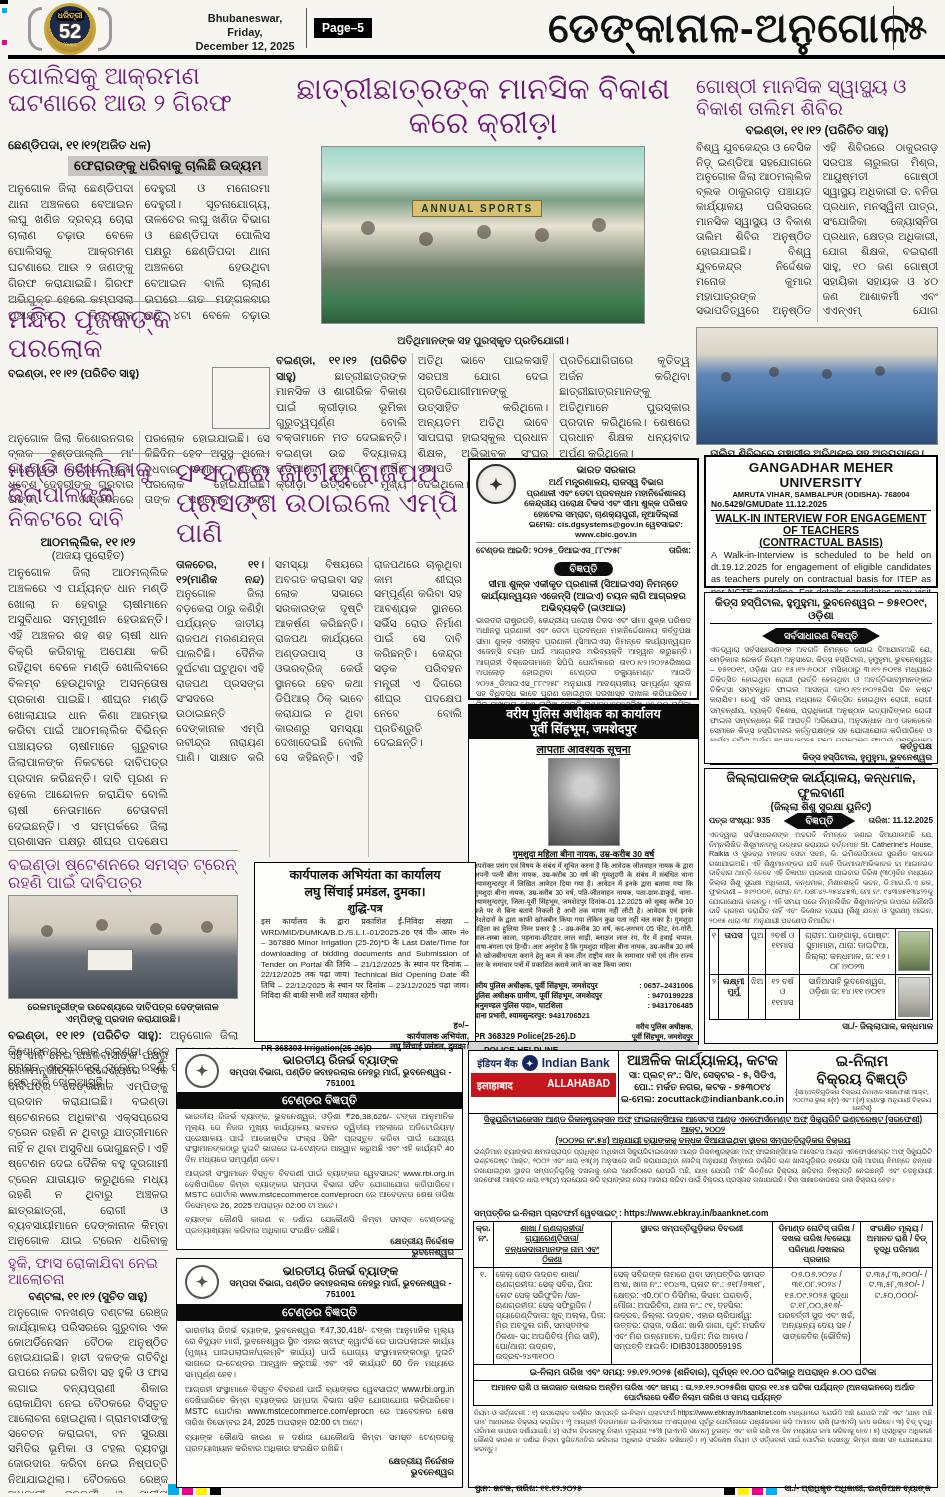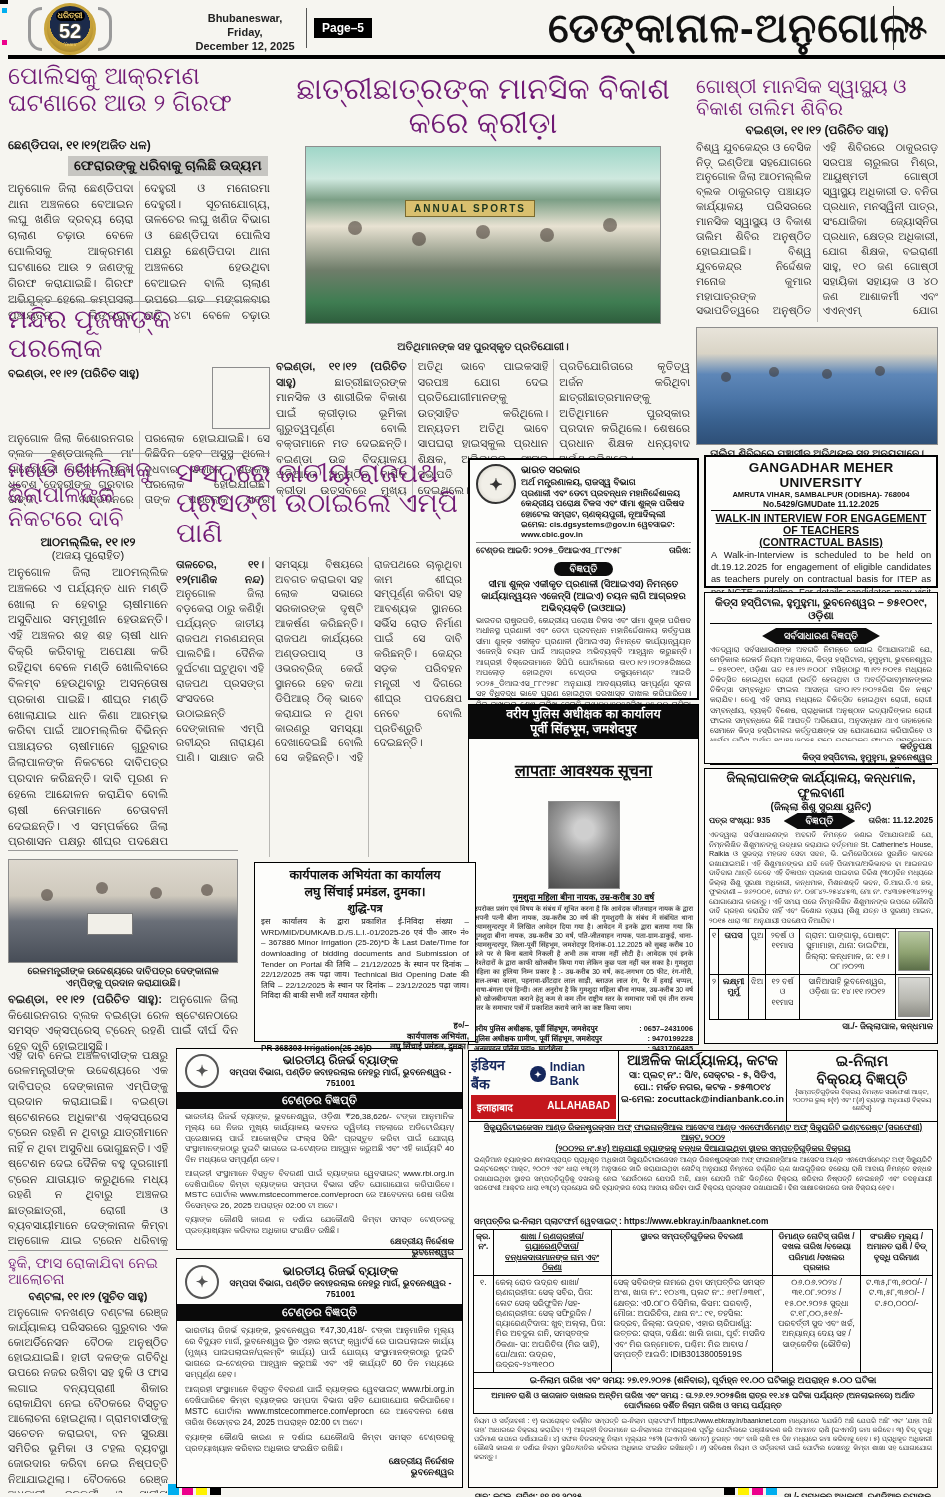--- a/index.html
+++ b/index.html
@@ -98,21 +98,21 @@
     <div style="display:flex;align-items:center;gap:6px;margin-top:21px">
       <span class="dateline">ଛେଣ୍ଡିପଦା, ୧୧।୧୨(ଅଜିତ ଧଳ)</span>
     </div>
     <div class="subhead-box" style="margin:4px 0 5px 60px;width:200px;overflow:hidden">ଫେରାରଙ୍କୁ ଧରିବାକୁ ଚାଲିଛି ଉଦ୍ୟମ</div>
     <div class="body-text cols2" style="height:152px;overflow:hidden">ଅନୁଗୋଳ ଜିଲା ଛେଣ୍ଡିପଦା ଥାନା ଅଞ୍ଚଳରେ ବେଆଇନ ଲଘୁ ଖଣିଜ ଦ୍ରବ୍ୟ ଚୋରା ଚାଲାଣ ଚଢ଼ାଉ ବେଳେ ପୋଲିସକୁ ଆକ୍ରମଣ ଘଟଣାରେ ଆଉ ୨ ଜଣଙ୍କୁ ଗିରଫ କରାଯାଇଛି। ଗିରଫ ଅଭିଯୁକ୍ତ ହେଲେ କମ୍ପସଲା ପଞ୍ଚାୟତର ଲିଙ୍ଗରାଜ ଦେହୁରୀ ଓ ମନୋରମା ଦେହୁରୀ। ସୂଚନାଯୋଗ୍ୟ, ତାଳଚେର ଲଘୁ ଖଣିଜ ବିଭାଗ ଓ ଛେଣ୍ଡିପଦା ପୋଲିସ ପକ୍ଷରୁ ଛେଣ୍ଡିପଦା ଥାନା ଅଞ୍ଚଳରେ ହେଉଥିବା ବେଆଇନ ବାଲି ଚାଲାଣ ଉପରେ ଗତ ମଙ୍ଗଳବାର ରାତି ୪ଟା ବେଳେ ଚଢ଼ାଉ କରାଯାଇଥିଲା। ଏହି ସମୟରେ ଏକ ବାଲି ବୋଝେଇ ଟ୍ରାକ୍ଟରକୁ ଥାନାକୁ ଅଣାଯାଉଥିବା ବେଳେ ପୁରୁଣାପାଣି ନିକଟରେ ବାଲି ମାଫିଆମାନେ ପୋଲିସକୁ ଆକ୍ରମଣ କରି ଉକ୍ତ ଟ୍ରାକ୍ଟରକୁ ଛଡ଼ାଇ ନେଇଥିଲେ। ଏହି ଘଟଣାରେ ସମ୍ପୃକ୍ତ ଅନେକ ବାଲି ମାଫିଆ ଫେରାର ଥିବା ବେଳେ ଟ୍ରାକ୍ଟରକୁ ଜବତ ପାଇଁ ଉଦ୍ୟମ ଜାରି ରହିଥିବା ଛେଣ୍ଡିପଦା ଥାନା ଅଧିକାରୀ ବିକ୍ରମଚନ୍ଦ୍ର ରାଉତରାୟ ପ୍ରକାଶ କରିଛନ୍ତି।</div>
   </div>
   <div class="hline" style="left:8px;top:301px;width:262px;height:1px;background:#999"></div>
 
   <div class="abs" style="left:276px;top:72px;width:414px;height:382px">
     <div class="headline ctr" style="font-size:30px">ଛାତ୍ରୀଛାତ୍ରଙ୍କ ମାନସିକ ବିକାଶ କରେ କ୍ରୀଡ଼ା</div>
-    <div class="photo ph-sports" style="width:356px;height:178px;margin:7px auto 16px">
+    <div class="photo ph-sports" style="width:324px;height:178px;margin:7px auto 10px">
       <span class="ph-banner">ANNUAL SPORTS</span>
       <span class="head-fig" style="left:12%;top:42%;width:14px;height:14px"></span>
       <span class="head-fig" style="left:30%;top:48%;width:14px;height:14px"></span>
       <span class="head-fig" style="left:48%;top:44%;width:14px;height:14px"></span>
       <span class="head-fig" style="left:66%;top:46%;width:14px;height:14px"></span>
       <span class="head-fig" style="left:84%;top:40%;width:14px;height:14px"></span>
     </div>
     <div class="caption">ଅତିଥିମାନଙ୍କ ସହ ପୁରସ୍କୃତ ପ୍ରତିଯୋଗୀ।</div>
     <div class="body-text cols3" style="height:152px;overflow:hidden;margin-top:6px;font-size:11.2px">
       <span class="b">ବଇଣ୍ଡା, ୧୧।୧୨ (ପରିଚିତ ସାହୁ)</span>
@@ -156,21 +156,21 @@
     <div class="headline" style="font-size:27px">ସଂସଦରେ ଜାତୀୟ ରାଜପଥ ପ୍ରସଙ୍ଗ ଉଠାଇଲେ ଏମ୍ପି ପାଣି</div>
     <div class="body-text cols3" style="height:300px;overflow:hidden;margin-top:8px;font-size:10.8px">
       <span class="b">ତାଳଚେର, ୧୧।୧୨(ମାଣିକ ନନ୍ଦ)</span>
       <span>ଅନୁଗୋଳ ଜିଲା ବଡ଼କେରା ଠାରୁ କଣିହାଁ ପର୍ଯ୍ୟନ୍ତ ଜାତୀୟ ରାଜପଥ ମରଣଯନ୍ତା ପାଲଟିଛି। ଦୈନିକ ଦୁର୍ଘଟଣା ଘଟୁଥିବା ଏହି ରାଜପଥ ପ୍ରସଙ୍ଗ ସଂସଦରେ ଉଠାଇଛନ୍ତି ଦେଙ୍କାନାଳ ଏମ୍ପି ରବୀନ୍ଦ୍ର ନାରାୟଣ ପାଣି। ସାକ୍ଷାତ କରି ସମସ୍ୟା ବିଷୟରେ ଅବଗତ କରାଇବା ସହ ଲୋକ ସଭାରେ ସରକାରଙ୍କ ଦୃଷ୍ଟି ଆକର୍ଷଣ କରିଛନ୍ତି। ରାଜପଥ କାର୍ଯ୍ୟରେ ଅଣ୍ଡରପାସ୍ ଓ ଓଭରବ୍ରିଜ୍ କେଉଁ ସ୍ଥାନରେ ହେବ କଥା ଡିପିଆର୍ ଠିକ୍ ଭାବେ କରାଯାଇ ନ ଥିବା କାରଣରୁ ସମସ୍ୟା ଦେଖାଦେଇଛି ବୋଲି ସେ କହିଛନ୍ତି। ଏହି ରାଜପଥରେ ଚାଲୁଥିବା କାମ ଶୀଘ୍ର ସମ୍ପୂର୍ଣ୍ଣ କରିବା ସହ ଆବଶ୍ୟକ ସ୍ଥାନରେ ସର୍ଭିସ ରୋଡ ନିର୍ମାଣ ପାଇଁ ସେ ଦାବି କରିଛନ୍ତି। କେନ୍ଦ୍ର ସଡ଼କ ପରିବହନ ମନ୍ତ୍ରୀ ଏ ଦିଗରେ ଶୀଘ୍ର ପଦକ୍ଷେପ ନେବେ ବୋଲି ପ୍ରତିଶ୍ରୁତି ଦେଇଛନ୍ତି।</span>
     </div>
   </div>
 
   <div class="abs ad" style="left:468px;top:458px;width:231px;height:242px;padding:4px 6px">
     <div style="display:flex;gap:5px;align-items:flex-start">
       <div class="emblem">✦</div>
-      <div style="flex:1;text-align:left;font-weight:bold;line-height:1.25">
+      <div style="flex:1;text-align:center;font-weight:bold;line-height:1.25">
         <div style="font-size:10px">ଭାରତ ସରକାର</div>
         <div style="font-size:9px">ଅର୍ଥ ମନ୍ତ୍ରଣାଳୟ, ରାଜସ୍ୱ ବିଭାଗ</div>
         <div style="font-size:8.6px">ପ୍ରଣାଳୀ ଏବଂ ଡେଟା ପ୍ରବନ୍ଧନ ମହାନିର୍ଦ୍ଦେଶାଳୟ</div>
         <div style="font-size:8.6px">କେନ୍ଦ୍ରୀୟ ପରୋକ୍ଷ ଟିକସ ଏବଂ ସୀମା ଶୁଳ୍କ ପରିଷଦ</div>
         <div style="font-size:8.6px">ହୋଟେଲ ସମ୍ରାଟ, ଚାଣକ୍ୟପୁରୀ, ନୂଆଦିଲ୍ଲୀ</div>
         <div style="font-size:8px">ଇମେଲ: cis.dgsystems@gov.in ୱେବସାଇଟ: www.cbic.gov.in</div>
       </div>
     </div>
     <div style="display:flex;justify-content:space-between;font-size:8.4px;font-weight:bold;margin-top:2px;border-top:1px solid #888;padding-top:2px">
       <span>ଟେଣ୍ଡର ଆଇଡି: ୨୦୨୫_ଡିଆଇଏସ_୮୮୯୨୫୮</span>
@@ -178,21 +178,21 @@
     </div>
     <div class="ctr" style="margin:2px 0"><span class="pill" style="font-size:10px">ବିଜ୍ଞପ୍ତି</span></div>
     <div class="b ctr" style="font-size:9.6px;line-height:1.25">ସୀମା ଶୁଳ୍କ ଏକୀକୃତ ପ୍ରଣାଳୀ (ସିଆଇଏସ) ନିମନ୍ତେ କାର୍ଯ୍ୟାନ୍ୱୟନ ଏଜେନ୍ସି (ଆଇଏ) ଚୟନ ଲାଗି ଆଗ୍ରହର ଅଭିବ୍ୟକ୍ତି (ଇଓଆଇ)</div>
     <div class="small-just" style="font-size:7.9px;height:108px;overflow:hidden;margin-top:2px">ଭାରତର ରାଷ୍ଟ୍ରପତି, କେନ୍ଦ୍ରୀୟ ପରୋକ୍ଷ ଟିକସ ଏବଂ ସୀମା ଶୁଳ୍କ ପରିଷଦ ଅଧୀନସ୍ଥ ପ୍ରଣାଳୀ ଏବଂ ଡେଟା ପ୍ରବନ୍ଧନ ମହାନିର୍ଦ୍ଦେଶାଳୟ କର୍ତ୍ତୃପକ୍ଷ ସୀମା ଶୁଳ୍କ ଏକୀକୃତ ପ୍ରଣାଳୀ (ସିଆଇଏସ) ନିମନ୍ତେ କାର୍ଯ୍ୟାନ୍ୱୟନ ଏଜେନ୍ସି ଚୟନ ପାଇଁ ଆଗ୍ରହର ଅଭିବ୍ୟକ୍ତି ଆହ୍ୱାନ କରୁଛନ୍ତି। ଆଗ୍ରହୀ ବିକ୍ରେତାମାନେ ସିପିପି ପୋର୍ଟାଲରେ ତା୧୦।୧୨।୨୦୨୫ରିଖରେ ଅପଲୋଡ଼ ହୋଇଥିବା ଟେଣ୍ଡର ଡକ୍ୟୁମେଣ୍ଟ ଆଇଡି ୨୦୨୫_ଡିଆଇଏସ_୮୮୯୨୫୮ ଅନୁଯାୟୀ ଆବଶ୍ୟକୀୟ ସମ୍ପୂର୍ଣ୍ଣ ସୂଚନା ସହ ବିଧିବଦ୍ଧ ଭାବେ ପୂରଣ ହୋଇଥିବା ଦରଖାସ୍ତ ଦାଖଲ କରିପାରିବେ। ବିଡ୍ ଦାଖଲର ଶେଷ ତାରିଖ ହେଉଛି ତା୯।୦୧।୨୦୨୬ରିଖ ୧୫.୦୦ ଘଟିକା (ଆଇଏସ୍‌ଟି) ସୁଦ୍ଧା। ସବିଶେଷ ବିଜ୍ଞପ୍ତି ଏବଂ ଶଂଶୋଧନ ପାଇଁ ବ୍ୟାକରି ଇ-ଟେଣ୍ଡର ୱେବସାଇଟ: https://eprocure.gov.in/eprocure/app ପରିଦର୍ଶନ କରନ୍ତୁ। ସମସ୍ତ ପ୍ରଶ୍ନ cis.dgsystems@gov.inକୁ ଇମେଲ କରାଯାଇପାରିବ।</div>
     <div style="text-align:right;font-size:9px;font-weight:bold">CBC 15502/11/0045/2526</div>
   </div>
 
   <div class="abs ad" style="left:704px;top:455px;width:234px;height:133px;padding:3px 5px">
     <div class="ad-title-sm" style="font-size:13.5px;letter-spacing:.2px">GANGADHAR MEHER UNIVERSITY</div>
     <div class="ad-title-sm" style="font-size:7.6px">AMRUTA VIHAR, SAMBALPUR (ODISHA)- 768004</div>
-    <div style="display:flex;justify-content:center;font-size:8.4px;font-weight:bold;border-bottom:1.5px solid #000;padding-bottom:1px">
+    <div style="display:flex;justify-content:flex-start;font-size:8.4px;font-weight:bold;border-bottom:1.5px solid #000;padding-bottom:1px">
       <span>No.5429/GMU</span>
       <span>Date 11.12.2025</span>
     </div>
     <div class="ad-title-sm u" style="font-size:10.6px;font-weight:900;margin-top:1px">WALK-IN INTERVIEW FOR ENGAGEMENT OF TEACHERS</div>
     <div class="ad-title-sm u" style="font-size:10.6px;font-weight:900">(CONTRACTUAL BASIS)</div>
     <div class="small-just" style="font-size:9.2px;margin-top:1px;height:56px;overflow:hidden">A Walk-in-Interview is scheduled to be held on dt.19.12.2025 for engagement of eligible candidates as teachers purely on contractual basis for ITEP as per NCTE guideline. For details candidates may visit “www.gmuniversity.ac.in”</div>
     <div style="text-align:right;font-size:9.4px;font-weight:bold;margin-top:-12px">Sd./- Registrar</div>
   </div>
 
   <div class="abs ad" style="left:704px;top:592px;width:234px;height:172px;padding:3px 5px;border-width:1.5px">
@@ -205,21 +205,21 @@
       <span>ଯୋଗାଯୋଗ:</span>
       <span>୯୨୩୮୦୨୩୮୦୦, ୯୨୩୮୦୨୩୮୩୦, Email: mrd@kidshospital.in</span>
     </div>
   </div>
 
   <div class="abs ad" style="left:468px;top:704px;width:231px;height:341px;padding:0;border-width:1.5px">
     <div class="black-bar" style="font-size:12.5px;padding:2px 0;line-height:1.2">
       <div>वरीय पुलिस अधीक्षक का कार्यालय</div>
       <div>पूर्वी सिंहभूम, जमशेदपुर</div>
     </div>
-    <div class="ctr u b" style="font-size:16px;margin:20px 0">लापताः आवश्यक सूचना</div>
+    <div class="ctr u b" style="font-size:11px;margin:2px 0">लापताः आवश्यक सूचना</div>
     <div class="photo ph-missing" style="width:72px;height:88px;margin:0 auto"></div>
     <div class="ctr u b" style="font-size:8.6px;margin:2px 4px">गुमशुदा महिला बीना नायक, उम्र-करीब 30 वर्ष</div>
     <div class="small-just" style="font-size:6.9px;padding:0 5px;height:118px;overflow:hidden;line-height:1.3">उपरोक्त प्रसंग एवं विषय के संबंध में सूचित करना है कि आवेदक जीतवाहन नायक के द्वारा अपनी पत्नी बीना नायक, उम्र-करीब 30 वर्ष की गुमशुदगी के संबंध में संबंधित थाना श्यामसुन्दरपुर में लिखित आवेदन दिया गया है। आवेदन में इनके द्वारा बताया गया कि गुमशुदा बीना नायक, उम्र-करीब 30 वर्ष, पति-जीतवाहन नायक, पता-ग्राम-डाकुई, थाना-श्यामसुन्दरपुर, जिला-पूर्वी सिंहभूम, जमशेदपुर दिनांक-01.12.2025 को सुबह करीब 10 बजे पर से बिना बताये निकली है अभी तक वापस नहीं लौटी है। आवेदक एवं इनके रिश्तेदारों के द्वारा काफी खोजबीन किया गया लेकिन कुछ पता नहीं चल सका है। गुमशुदा महिला का हुलिया निम्न प्रकार है :- उम्र-करीब 30 वर्ष, कद-लगभग 05 फीट, रंग-गोरी, बाल-लम्बा काला, पहनावा-छींटदार लाल साड़ी, ब्लाउज लाल रंग, पैर में हवाई चप्पल, भाषा-बंगला एवं हिन्दी। अतः अनुरोध है कि गुमशुदा महिला बीना नायक, उम्र-करीब 30 वर्ष को खोजबीन/पता कराने हेतु कम से कम तीन राष्ट्रीय स्तर के समाचार पत्रों एवं तीन राज्य स्तर के समाचार पत्रों में प्रकाशित कराये जाने का कष्ट किया जाय।</div>
     <div style="padding:1px 5px 0;font-size:7.4px;font-weight:bold;line-height:1.35">
       <div style="display:flex;justify-content:space-between">
           <span>वरीय पुलिस अधीक्षक, पूर्वी सिंहभूम, जमशेदपुर</span>
           <span>: 0657–2431006</span>
         </div>
       <div style="display:flex;justify-content:space-between">
           <span>पुलिस अधीक्षक ग्रामीण, पूर्वी सिंहभूम, जमशेदपुर</span>
@@ -297,20 +297,21 @@
               <div class="photo ph-child2" style="width:32px;height:40px;margin:0 auto"></div>
             </td>
       </tr>
     </tbody>
       </table>
     <div style="text-align:right;font-size:8.6px;font-weight:bold;margin-top:1px">ସା./- ଜିଲ୍ଲାପାଳ, କନ୍ଧମାଳ</div>
   </div>
 
   <div class="hline" style="left:8px;top:850px;width:230px;height:1px;background:#999"></div>
   <div class="abs" style="left:8px;top:855px;width:230px;height:190px">
+    <div class="headline" style="font-size:16.2px">ବଇଣ୍ଡା ଷ୍ଟେଶନରେ ସମସ୍ତ ଟ୍ରେନ୍ ରହଣି ପାଇଁ ଦାବିପତ୍ର</div>
     <div class="photo ph-handover" style="width:230px;height:104px;margin-top:4px">
       <span class="head-fig" style="left:14%;top:28%;width:12px;height:12px"></span>
       <span class="head-fig" style="left:38%;top:22%;width:12px;height:12px"></span>
       <span class="head-fig" style="left:62%;top:26%;width:12px;height:12px"></span>
       <span class="head-fig" style="left:84%;top:24%;width:12px;height:12px"></span>
       <span style="position:absolute;left:34%;top:52%;width:46px;height:22px;background:#f1efe8;border:1px solid #777"></span>
     </div>
     <div class="caption" style="font-size:9.6px;margin-top:2px">ରେଳମନ୍ତ୍ରୀଙ୍କ ଉଦ୍ଦେଶ୍ୟରେ ଦାବିପତ୍ର ଦେଙ୍କାନାଳ ଏମ୍ପିଙ୍କୁ ପ୍ରଦାନ କରାଯାଉଛି।</div>
     <div class="body-text" style="margin-top:3px;font-size:11.4px">
       <span class="b">ବଇଣ୍ଡା, ୧୧।୧୨ (ପରିଚିତ ସାହୁ):</span>
@@ -378,21 +379,21 @@
         <span>कार्यपालक अभियंता,</span><br>
         <span>लघु सिंचाई प्रमंडल, दुमका।</span>
       </span>
     </div>
   </div>
 
   <div class="abs ad" style="left:468px;top:1050px;width:470px;height:438px;padding:0;border-width:1.5px">
     <div style="display:flex;border-bottom:1.5px solid #000">
       <div style="width:150px;border-right:1.5px solid #000;padding:2px">
         <div style="display:flex;align-items:center;justify-content:center;gap:4px;padding:2px 0">
-          <span style="font-size:14px;font-weight:bold;color:#15275c">इंडियन बैंक</span>
+          <span style="font-size:10px;font-weight:bold;color:#15275c">इंडियन बैंक</span>
           <span style="width:16px;height:16px;border-radius:50%;background:#15275c;color:#fff;display:inline-flex;align-items:center;justify-content:center;font-size:10px">✦</span>
           <span style="font-size:12px;font-weight:900;color:#15275c">Indian Bank</span>
         </div>
         <div class="ib-red">
           <span>इलाहाबाद</span>
           <span>ALLAHABAD</span>
         </div>
       </div>
       <div style="flex:1;border-right:1.5px solid #000;text-align:center;padding:1px 2px">
         <div class="b" style="font-size:14.5px">ଆଞ୍ଚଳିକ କାର୍ଯ୍ୟାଳୟ, କଟକ</div>

